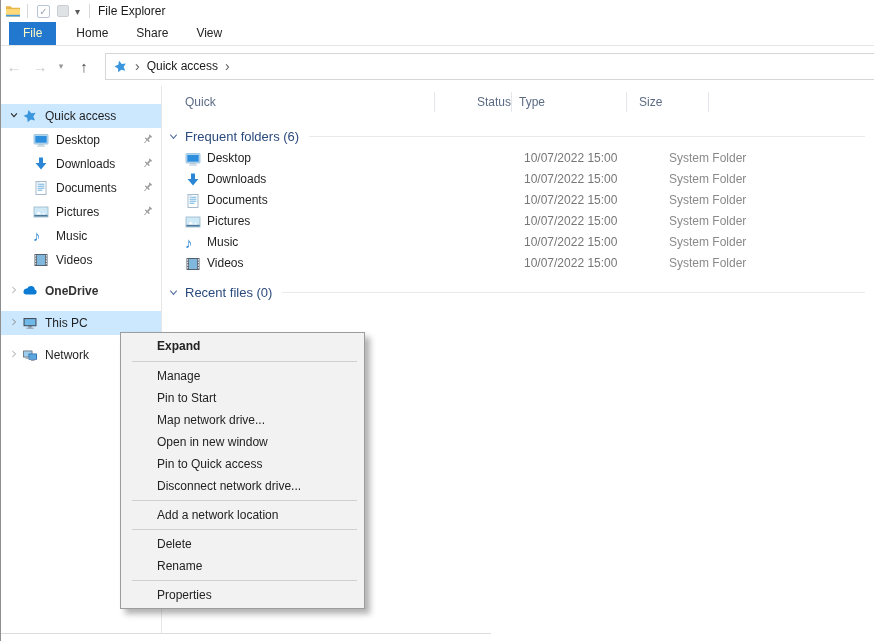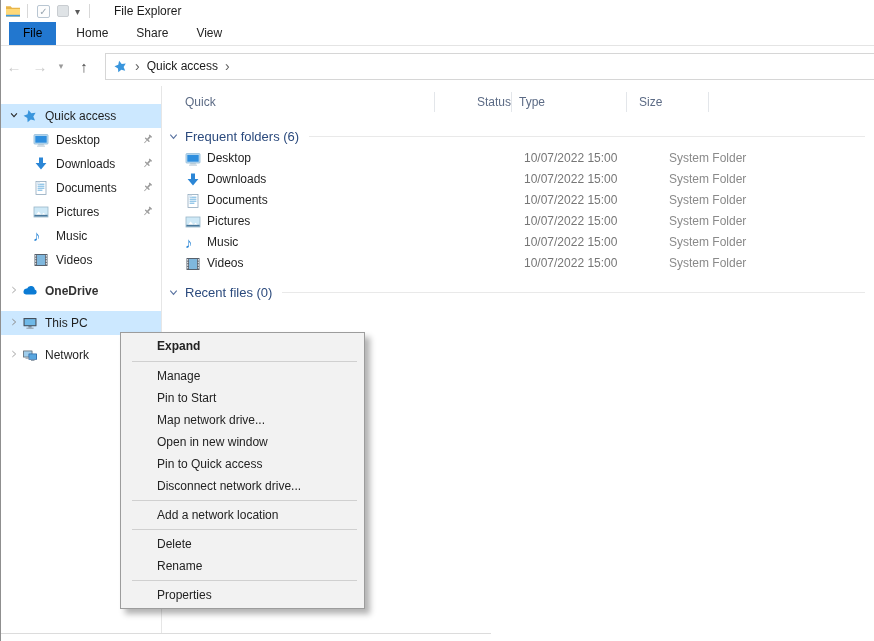--- a/index.html
+++ b/index.html
@@ -9,25 +9,25 @@
     font-family:"Liberation Sans","DejaVu Sans",sans-serif; font-size:12px; color:#1f1f1f;
     overflow:hidden; border-left:1px solid #8f8f8f;
   }
   
   .titlebar { height:22px; display:flex; align-items:center; padding-left:4px; background:#fff; }
   .titlebar .sep { width:1px; height:14px; background:#d8d8d8; margin:0 6px; }
   .qat-ico { width:15px; height:15px; display:inline-flex; align-items:center; justify-content:center; margin:0 2px; }
   .qat-check { width:13px; height:13px; border:1px solid #b9c6d2; border-radius:2px; color:#9aa7b2; font-size:10px; line-height:11px; text-align:center; background:#fdfdfd; }
   .qat-box { width:12px; height:12px; background:#dfe3e6; border:1px solid #c9cdd1; border-radius:2px; }
   .qat-caret { color:#5a5a5a; font-size:10px; margin:0 3px; }
-  .title-text { margin-left:18px; color:#1a1a1a; }
+  .title-text { margin-left:2px; color:#1a1a1a; }
   
   .tabs { height:24px; display:flex; align-items:stretch; border-bottom:1px solid #e4e4e4; padding-left:8px; }
   .tab { padding:4px 14px 5px; color:#242424; cursor:default; }
-  .tab.file { background:#2277cf; color:#000000; margin-right:6px; }
+  .tab.file { background:#2277cf; color:#fef9c3; margin-right:6px; }
   
   .addr-row { height:40px; display:flex; align-items:center; background:#fff; }
   .nav-btn { width:26px; text-align:center; font-size:15px; }
   .nav-disabled { color:#c9c9c9; }
   .nav-caret { width:16px; color:#9a9a9a; font-size:9px; text-align:center; }
   .nav-up { color:#4d4d4d; width:30px; text-align:center; font-size:15px; }
   .addr-box { flex:1; height:27px; margin-left:6px; border:1px solid #d6d6d6; border-right:none;
               display:flex; align-items:center; padding-left:7px; background:#fff; }
   .crumb-chev { color:#5f5f5f; font-size:14px; padding:0 7px; line-height:1; }
   .crumb { color:#1a1a1a; }

